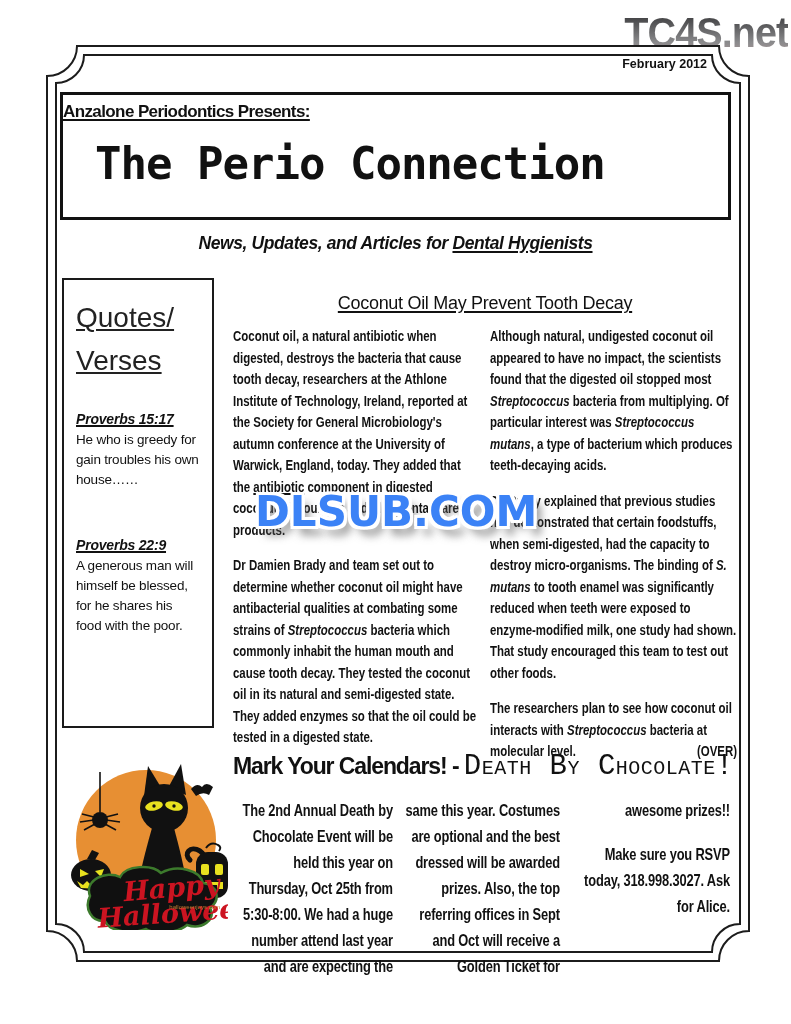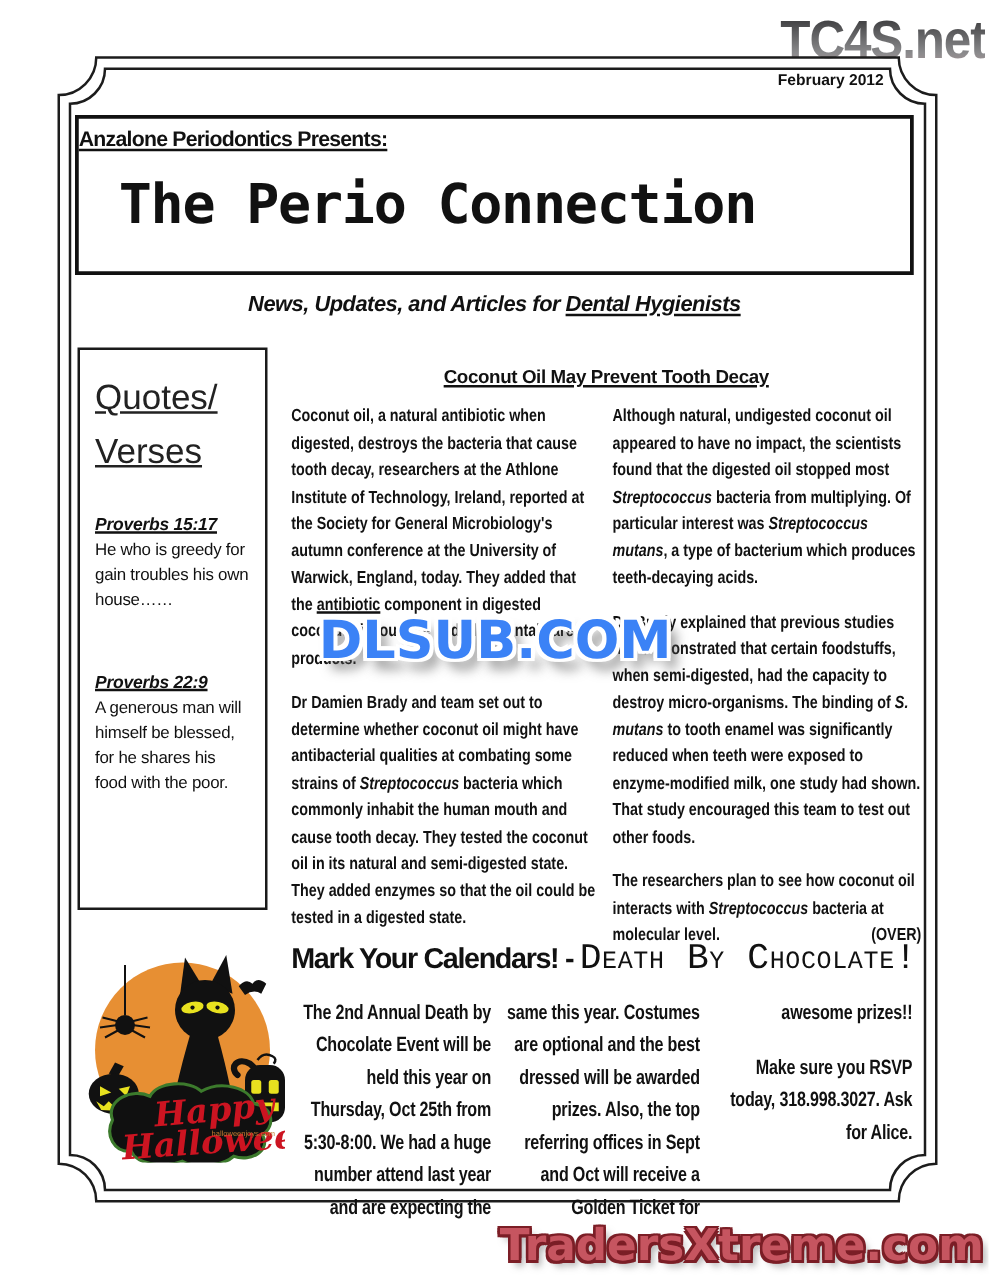--- a/index.html
+++ b/index.html
@@ -41,21 +41,21 @@
   
   .sidebar{position:absolute;left:62px;top:278px;width:152px;height:450px;border:2px solid #1a1a1a;
            box-sizing:border-box;padding:16px 11px 0 12px;z-index:2;background:#fff;}
   .sb-title{font-size:28px;line-height:1.55;color:#222;}
   .sb-entry{margin-top:26px;font-size:13.5px;line-height:1.5;letter-spacing:-.2px;}
   .sb-entry + .sb-entry{margin-top:44px;}
   .sb-head{font-weight:bold;font-size:14px;text-decoration:underline;text-decoration-thickness:1.5px;font-style:italic;}
 
   
   .article{position:absolute;left:233px;top:293px;width:504px;z-index:2;}
-  .art-title{width:504px;text-align:center;font-size:15px;font-weight:bold;letter-spacing:-.3px;
+  .art-title{width:504px;text-align:center;font-size:18px;font-weight:normal;letter-spacing:-.3px;
              text-decoration:underline;text-decoration-thickness:2px;text-underline-offset:2px;
              margin-bottom:12px;}
   .cols{position:relative;}
   .acol{position:absolute;top:0;width:302px;transform:scaleX(.818);transform-origin:0 0;
         font-size:14px;font-weight:bold;line-height:21.5px;}
   .acol-1{left:0;}
   .acol-2{left:257px;}
   .acol p{margin:0 0 14px 0;}
   .seg-i{font-style:italic;}
   .seg-u{text-decoration:underline;text-decoration-thickness:1.5px;}
@@ -183,15 +183,14 @@
       <rect x="155" y="106" width="8" height="11" rx="2" fill="#e8e11f"></rect>
       <path d="M141 124 h22 v7 h-6 v-4 h-10 v4 h-6 Z" fill="#e8e11f"></path>
     </g>
 
     <path d="M30 138 C24 122 46 112 60 119 C66 107 92 106 101 115 C117 106 140 112 143 125 C158 127 161 142 150 150 C157 162 141 172 127 167 C118 175 96 177 86 171 C70 177 49 173 45 163 C31 164 24 150 30 138 Z" fill="#101010" stroke="#3c7a2c" stroke-width="2.5"></path>
     <text x="64" y="141" font-family="DejaVu Serif, serif" font-size="27" font-style="italic" font-weight="bold" fill="#cc1421" transform="rotate(-5 90 140)">Happy</text>
     <text x="38" y="166" font-family="DejaVu Serif, serif" font-size="27" font-style="italic" font-weight="bold" fill="#cc1421" transform="rotate(-4 90 166)">Halloween</text>
     <text x="160" y="151" text-anchor="end" font-family="Liberation Sans, sans-serif" font-size="6" fill="#c07a30">halloweenjoys.com</text>
   </svg>
 
-  <div class="wm-bottom">TradersXtreme.com</div>
 
 </div>
 
 </body></html>

